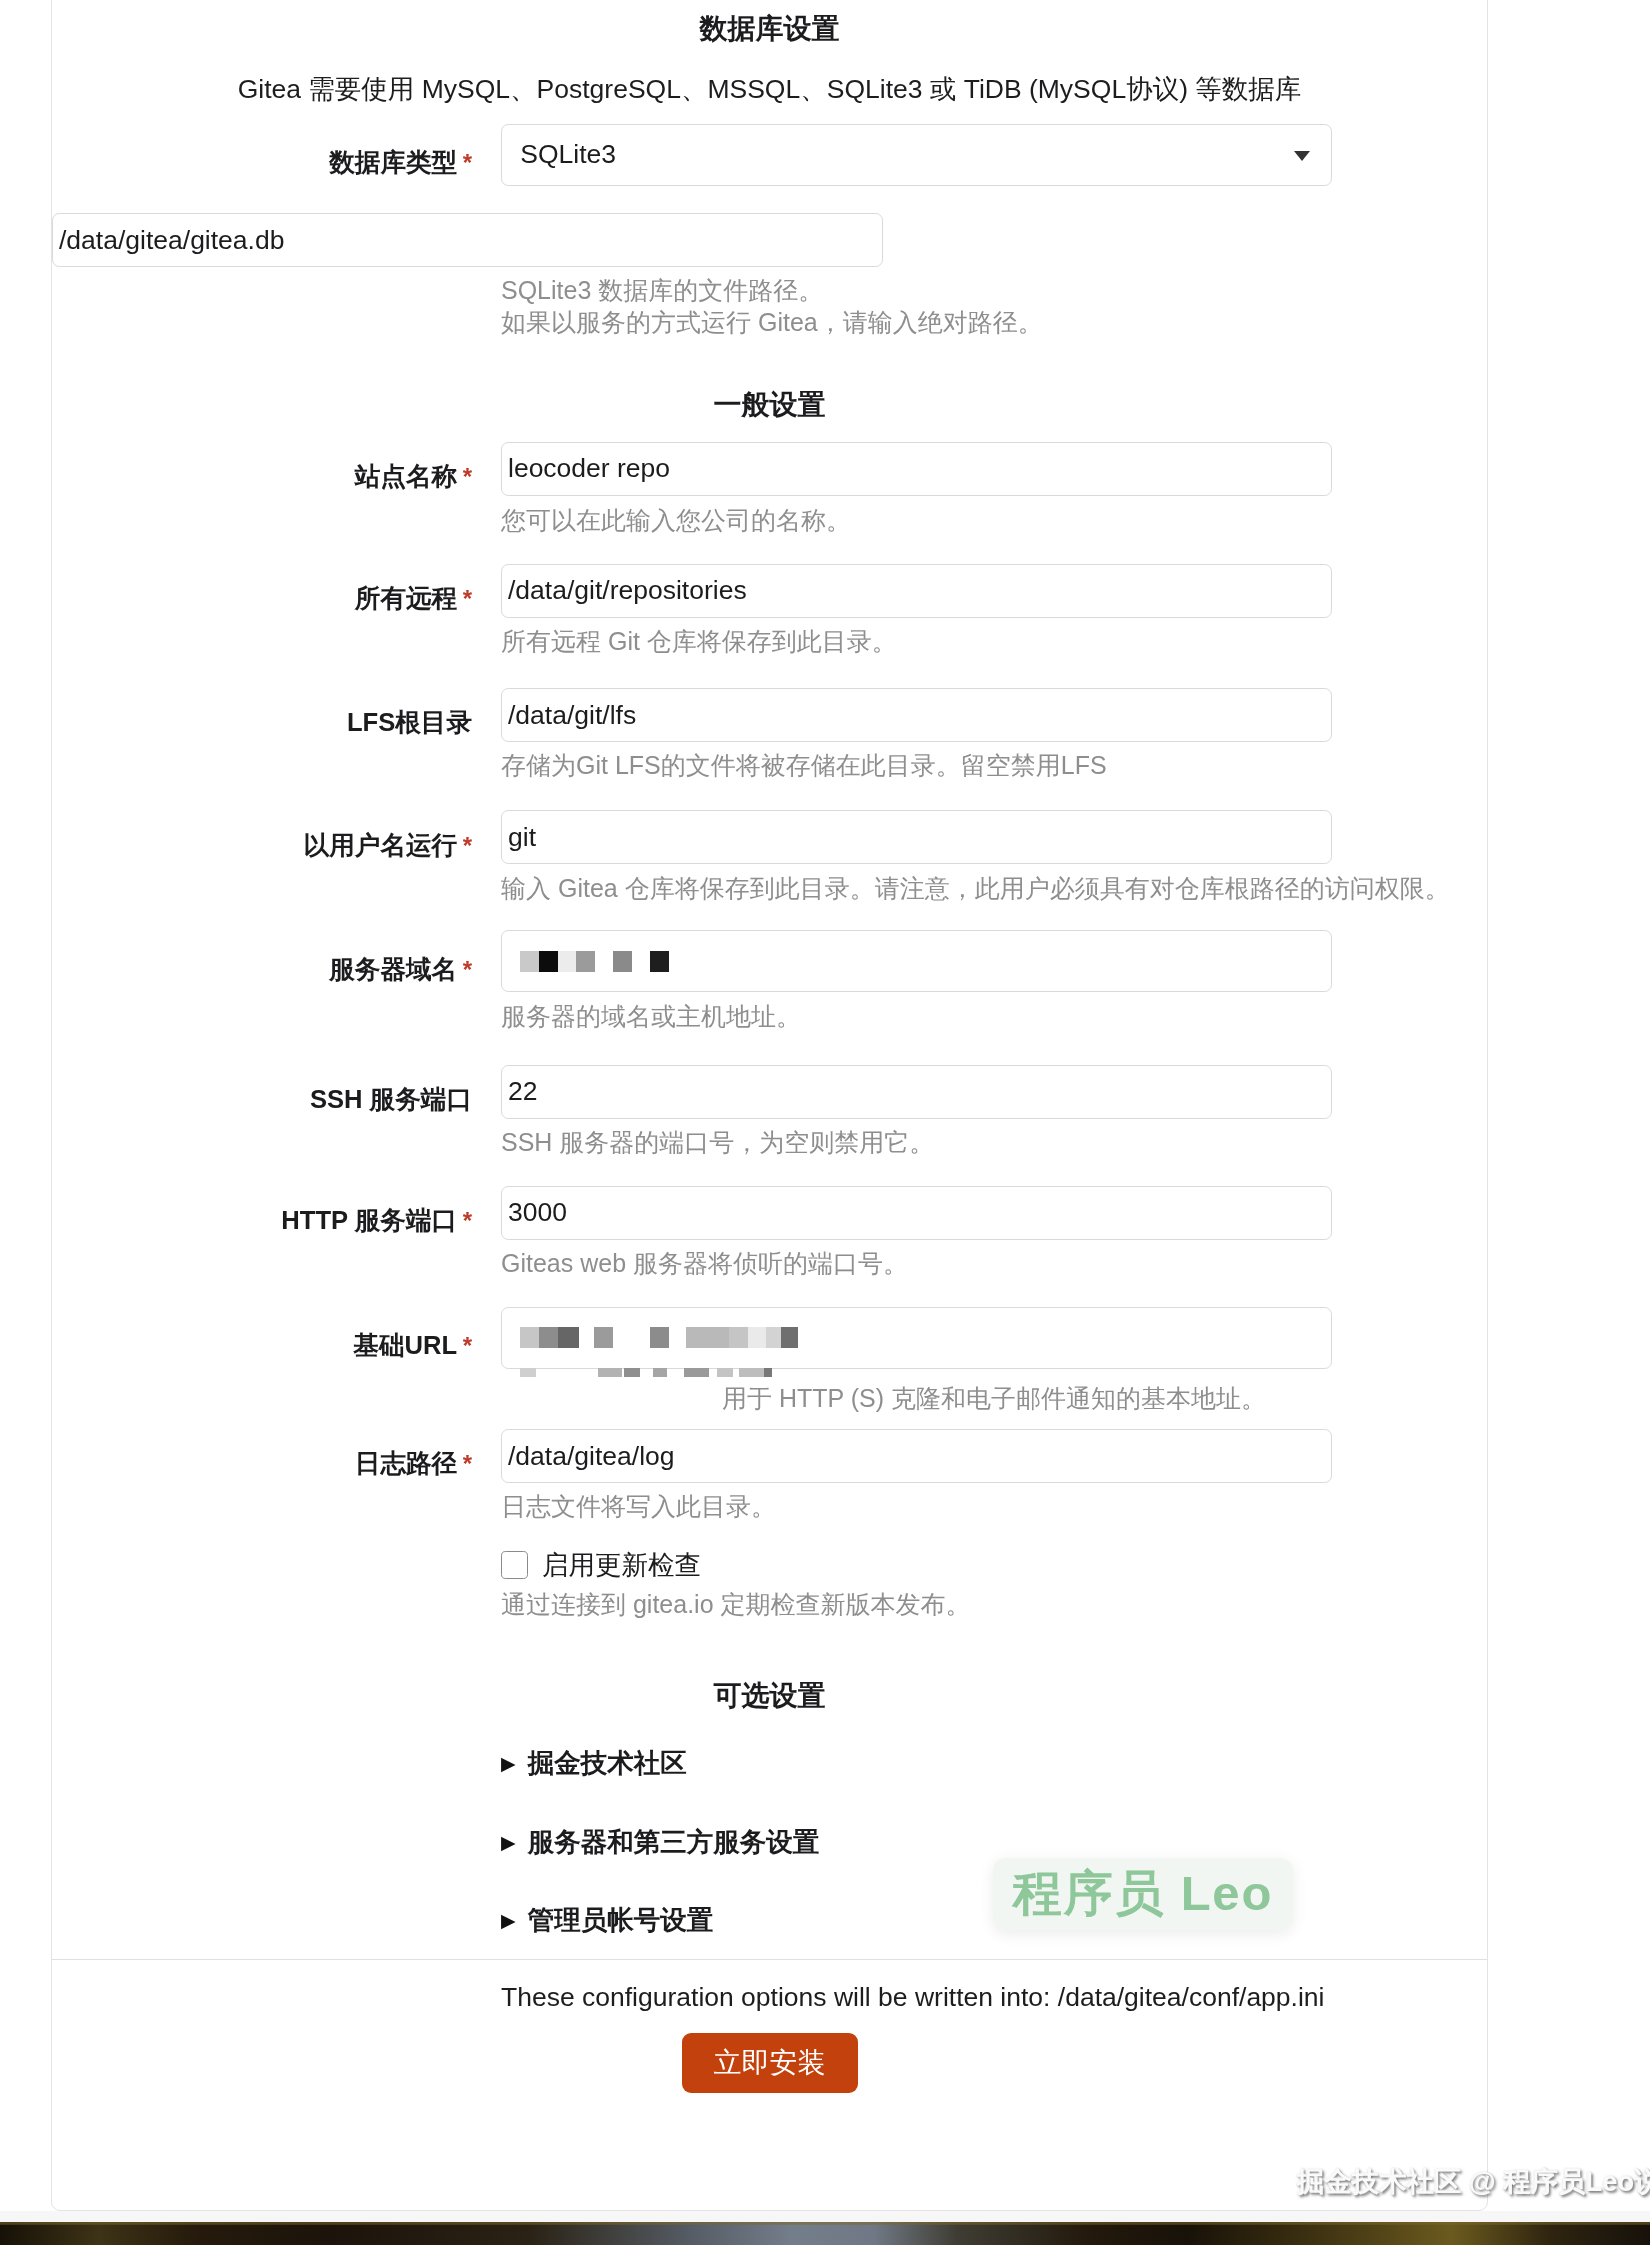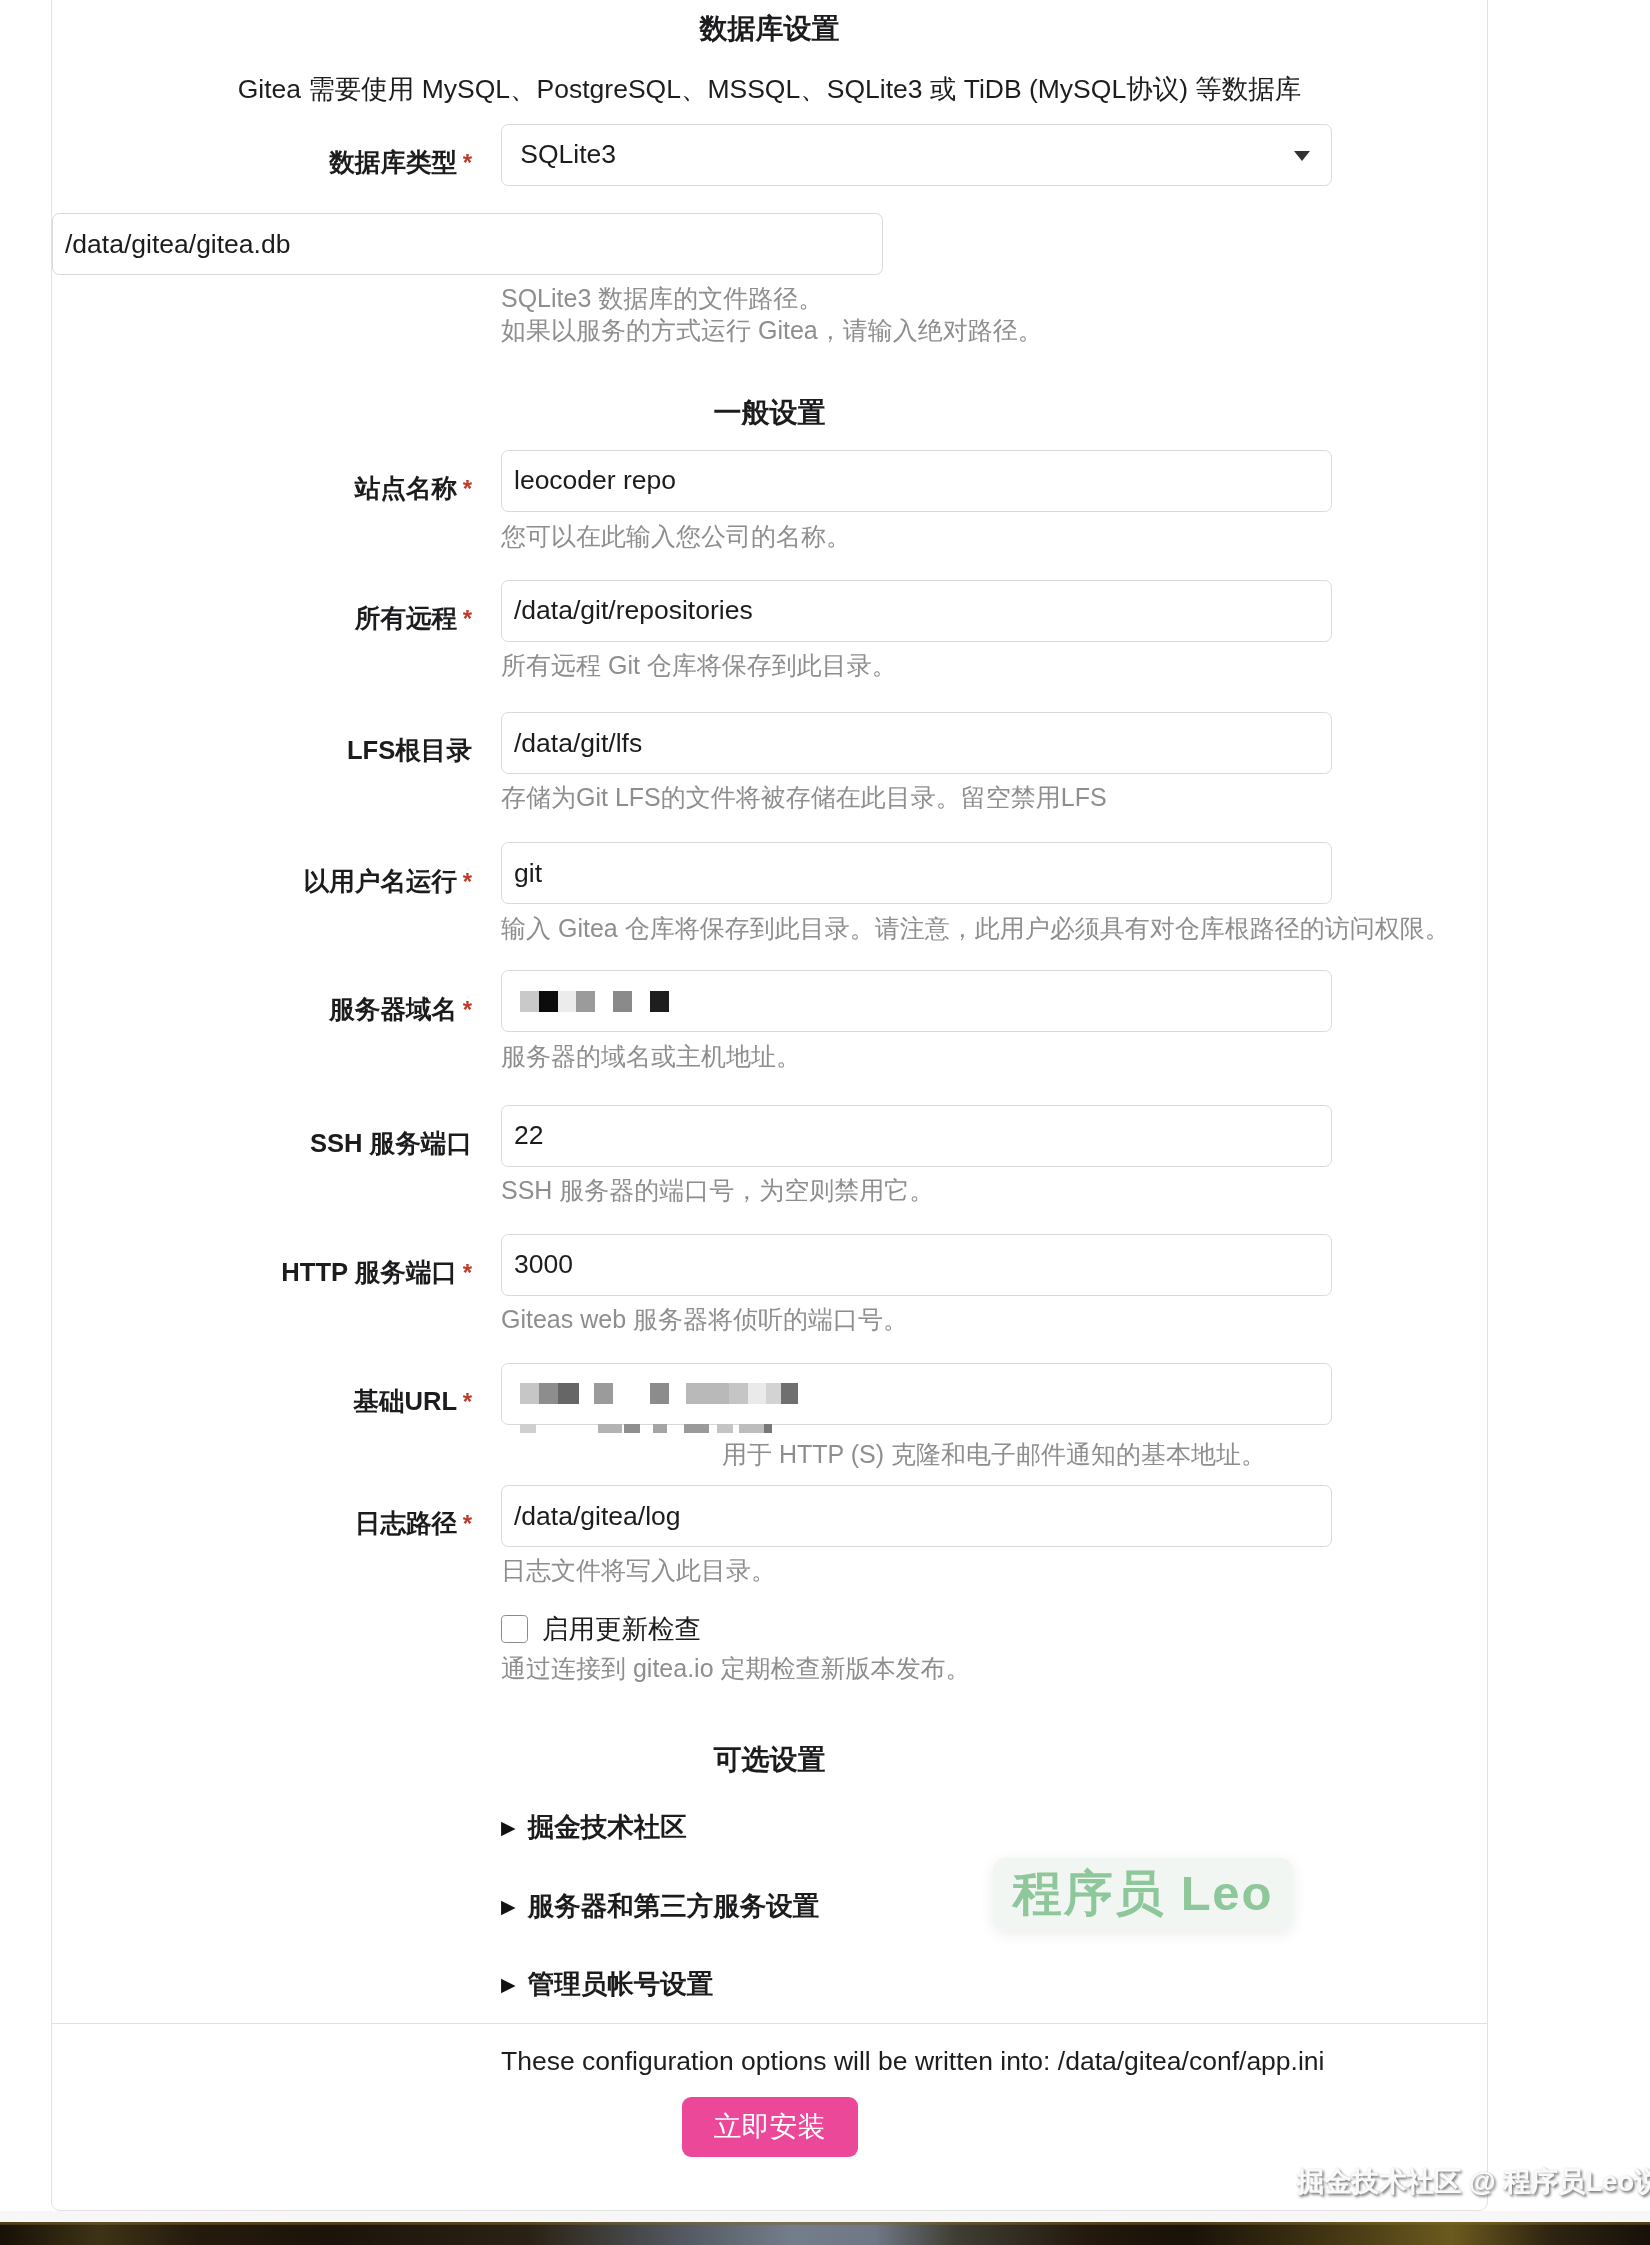--- a/index.html
+++ b/index.html
@@ -13,22 +13,22 @@
   .sec-title { margin-top:20px; font-size:28px; line-height:33px; font-weight:700;
     text-align:center; color:#1c1c1e; }
   .db-desc { margin-top:29px; font-size:26.5px; line-height:31px; text-align:center; color:#1d1d1f; }
 
   .field { }
   .frow { display:flex; align-items:center; }
   .flab { width:449px; padding-right:29px; text-align:right; padding-top:15.5px;
     font-size:25.6px; font-weight:700; line-height:31px; white-space:nowrap; }
   .req { font-size:24px; font-weight:700; margin-left:5.5px; vertical-align:top; }
   .fctrl { width:831px; position:relative; }
-  .tinput { width:831px; height:62px; border:0.9px solid #d9d9d9; border-radius:7.3px;
-    background:#fff; font-size:26.5px; color:#1c1c1e; padding:0 12px;
+  .tinput { width:831px; height:54px; border:0.9px solid #d9d9d9; border-radius:7.3px;
+    background:#fff; font-size:26.5px; color:#1c1c1e; padding:0 6px;
     font-family:"Liberation Sans","DejaVu Sans",sans-serif; outline:none; }
   .selbox { width:831px; height:62px; border:0.9px solid #d9d9d9; border-radius:7.3px;
     background:#fff; display:flex; align-items:center; padding:0 18.3px; cursor:pointer; }
   .selbox .seltext { font-size:26.5px; }
   .caret { position:absolute; right:22px; top:27.4px; width:0; height:0;
     border-left:8.2px solid transparent; border-right:8.2px solid transparent;
     border-top:10px solid #333; }
   .redbox { width:831px; height:62px; border:0.9px solid #d9d9d9; border-radius:7.3px;
     background:#fff; display:flex; align-items:center; padding:0 18.3px; }
   .rb { display:inline-block; height:21px; }
@@ -222,21 +222,21 @@
     </div>
     <div class="optitem oi3">
       <span class="tri">▶</span>
       <span>管理员帐号设置</span>
     </div>
 
     <hr class="divider">
 
     <div class="footnote">These configuration options will be written into: /data/gitea/conf/app.ini</div>
 
-    <button class="installbtn" style="background-color: #ec4899;">立即安装</button>
+    <button class="installbtn" style="background-color: #c2410c;">立即安装</button>
   </div>
 
   <div class="wm-overlay">
     <span style="color: rgb(142, 199, 154);">程序员 Leo</span>
   </div>
 
   <div class="wm-corner">掘金技术社区 @ 程序员Leo说</div>
 
   <div class="below-band"></div>
   <div class="photo-strip" style="background: linear-gradient(90deg, rgb(23, 17, 7) 0%, rgb(61, 51, 22) 6%, rgb(37, 26, 12) 12%, rgb(28, 20, 10) 20%, rgb(42, 34, 20) 32%, rgb(86, 93, 102) 42%, rgb(116, 125, 138) 48%, rgb(111, 120, 132) 53%, rgb(63, 61, 51) 58%, rgb(35, 25, 12) 66%, rgb(25, 18, 8) 72%, rgb(63, 51, 18) 80%, rgb(107, 90, 30) 88%, rgb(46, 36, 16) 94%, rgb(23, 17, 10) 100%);"></div>

